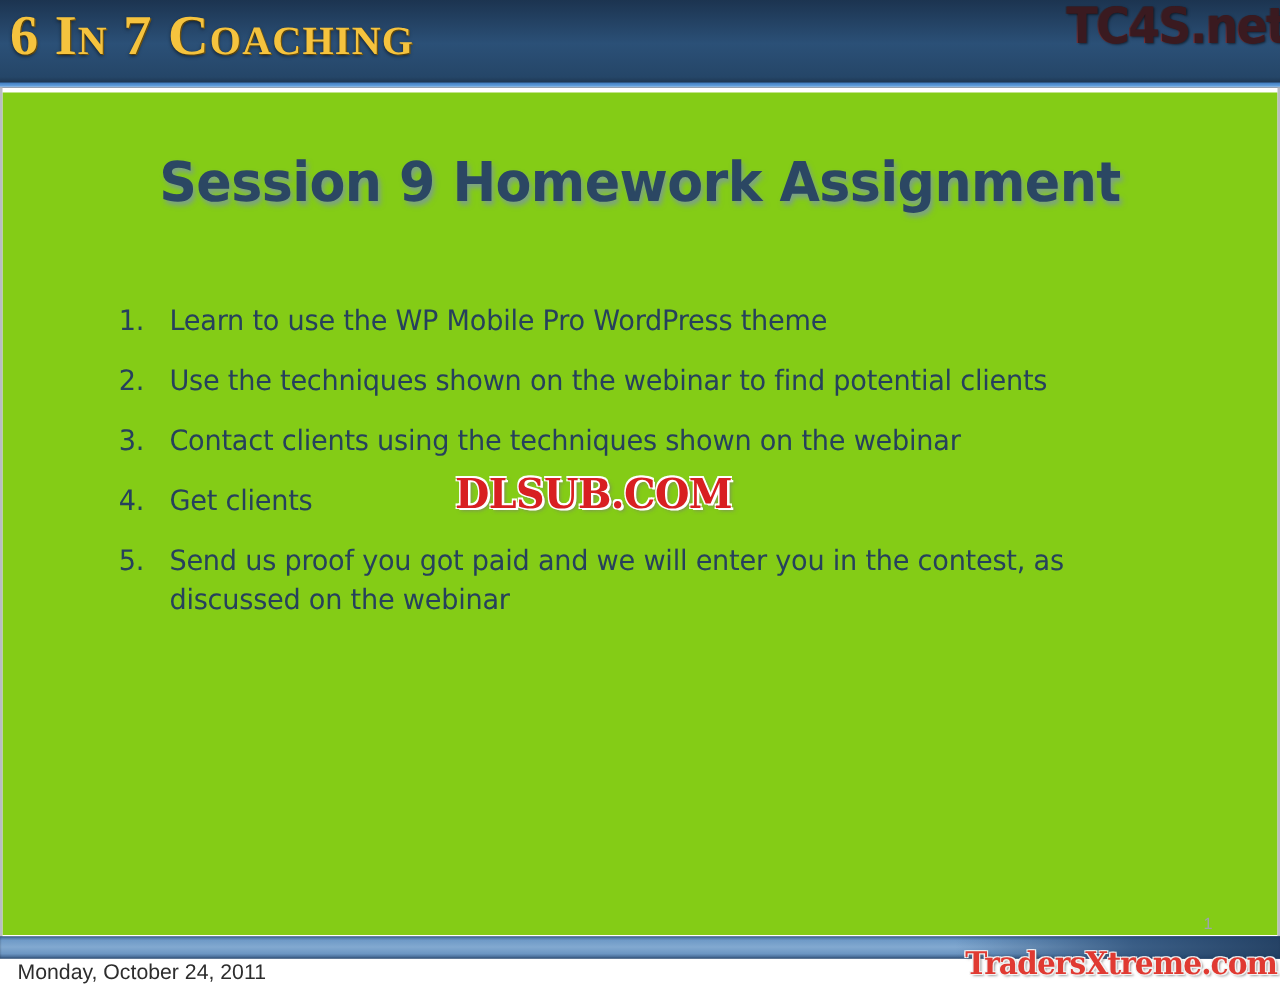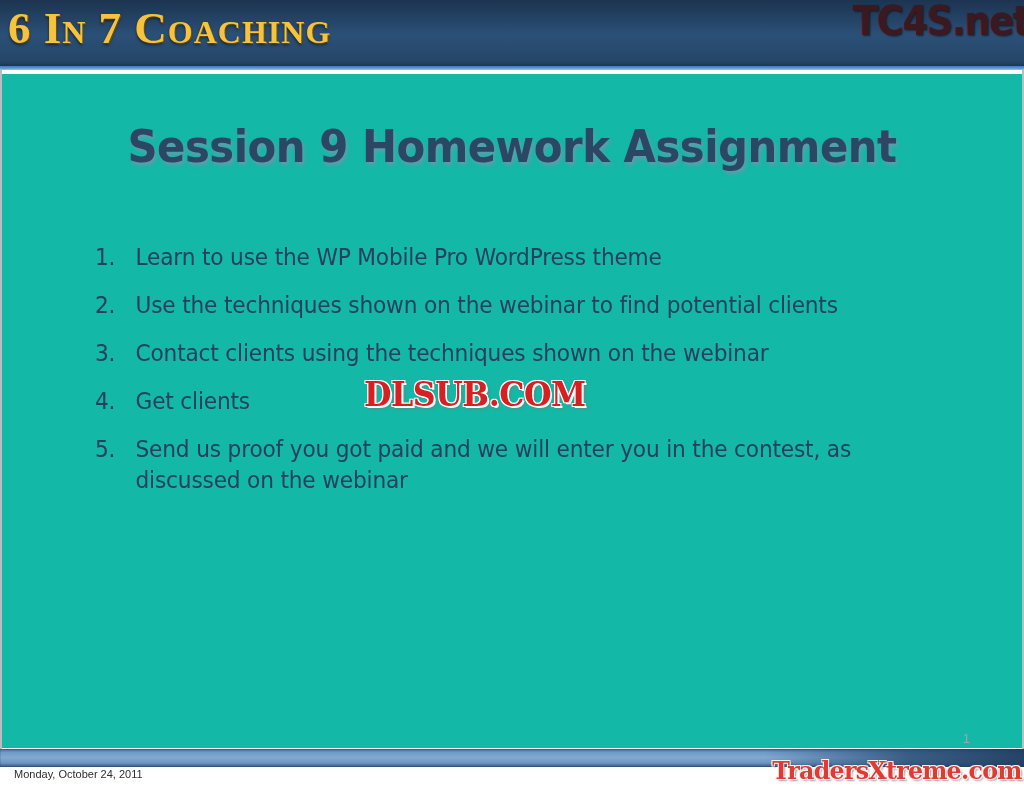--- a/index.html
+++ b/index.html
@@ -95,21 +95,21 @@
     line-height: 1.05;
   }
 
   
   .body-area {
     position: absolute;
     left: 2px;
     top: 74px;
     width: 1020px;
     height: 674px;
-    background: #14b8a6;
+    background: #84cc16;
   }
 
   .slide-title {
     position: absolute;
     left: 0;
     top: 47px;
     width: 1020px;
     text-align: center;
     font-family: "DejaVu Sans", sans-serif;
     font-size: 44px;
@@ -229,21 +229,21 @@
        -1px  1px 0 #f2f2f2,
         1px  1px 0 #f2f2f2,
         2px  2px 2px rgba(80,80,80,0.55);
   }
 
   .footer-date {
     position: absolute;
     left: 14px;
     top: 768px;
     font-family: "Liberation Sans", sans-serif;
-    font-size: 11px;
+    font-size: 17px;
     color: #2d2d2d;
     white-space: nowrap;
   }
 
   .bottom-white {
     position: absolute;
     left: 0;
     top: 767px;
     width: 1024px;
     height: 21px;

